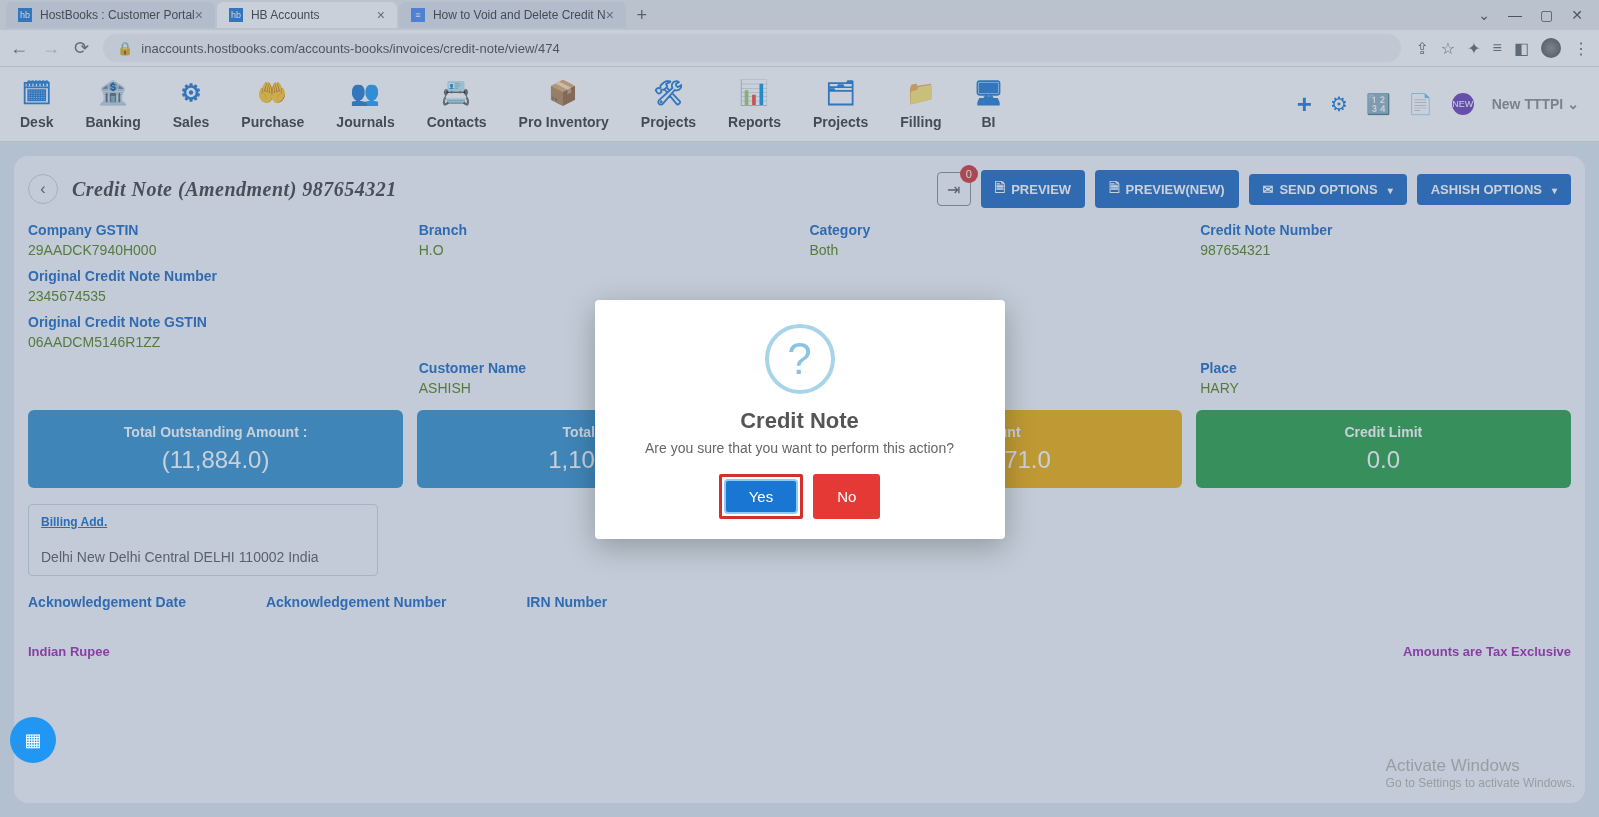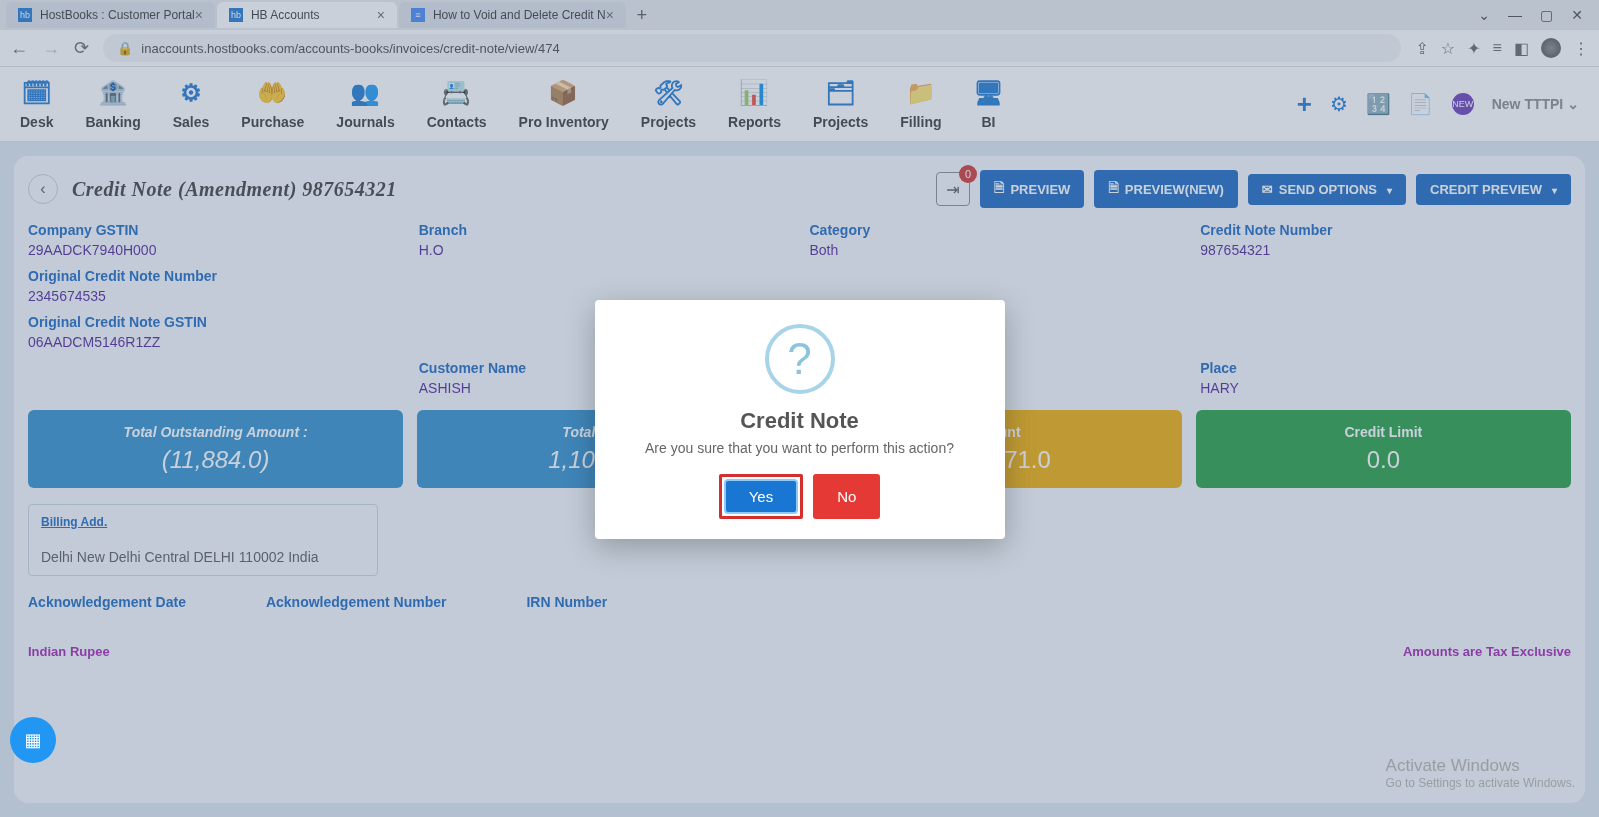--- a/index.html
+++ b/index.html
@@ -44,26 +44,26 @@
   .title-actions { margin-left: auto; display: flex; gap: 10px; align-items: center; }
   .icon-box { position: relative; width: 34px; height: 34px; border: 1px solid #888; border-radius: 4px; display:flex; align-items:center; justify-content:center; font-size:16px; color:#555;}
   .icon-box .count { position:absolute; top:-8px; right:-8px; width:18px; height:18px; border-radius:50%; background:#d32f2f; color:#fff; font-size:11px; display:flex; align-items:center; justify-content:center;}
   .btn { background: #1565c0; color: #fff; border: none; padding: 8px 14px; border-radius: 4px; font-size: 13px; font-weight: 600; display: flex; align-items: center; gap: 6px; }
   .btn .caret::after { content: "▾"; font-size: 10px; margin-left: 4px; }
 
   .status-bar { background: #d7d7d7; border-radius: 4px; padding: 10px 14px; font-size: 14px; font-weight: 600; color: #333; margin-bottom: 18px; }
 
   .fields { display: grid; grid-template-columns: repeat(4, 1fr); gap: 10px 20px; margin-bottom: 14px; }
   .field-label { color: #1565c0; font-size: 14px; font-weight: 600; margin-bottom: 4px; }
-  .field-value { color: #4c1d95; font-size: 14px; }
+  .field-value { color: #4d7c0f; font-size: 14px; }
   .field { display:flex; flex-direction:column; }
 
   .stat-row { display: flex; gap: 14px; margin-bottom: 16px; }
   .stat { flex: 1; border-radius: 6px; padding: 14px 10px; text-align: center; color: #fff; }
-  .stat-blue { background: #2b8ccb; font-style: italic; }
+  .stat-blue { background: #2b8ccb; }
   .stat-yellow { background: #f0ad00; }
   .stat-green { background: #1f9b3e; }
   .stat-label { font-size: 14px; font-weight: 600; margin-bottom: 6px; }
   .stat-value { font-size: 24px; font-weight: 400; }
 
   .billing { border: 1px solid #c8d4df; border-radius: 4px; padding: 10px 12px; width: 350px; margin-bottom: 18px; }
   .billing .bl { color: #1565c0; font-weight: 700; text-decoration: underline; font-size: 12px; }
   .billing .bv { color: #555; font-size: 14px; margin-top: 20px; }
 
   .ack-row { display: flex; gap: 80px; margin-bottom: 30px; }
@@ -221,21 +221,21 @@
         <button class="btn">
             <span>🗎</span>
             <span>PREVIEW(NEW)</span>
           </button>
         <button class="btn">
             <span>✉</span>
             <span>SEND OPTIONS</span>
             <span class="caret"></span>
           </button>
         <button class="btn">
-            <span>CREDIT PREVIEW</span>
+            <span>ASHISH OPTIONS</span>
             <span class="caret"></span>
           </button>
       </div>
     </div>
 
 
     <div class="fields">
       <div class="field">
           <span class="field-label">Company GSTIN</span>
           <span class="field-value">29AADCK7940H000</span>

